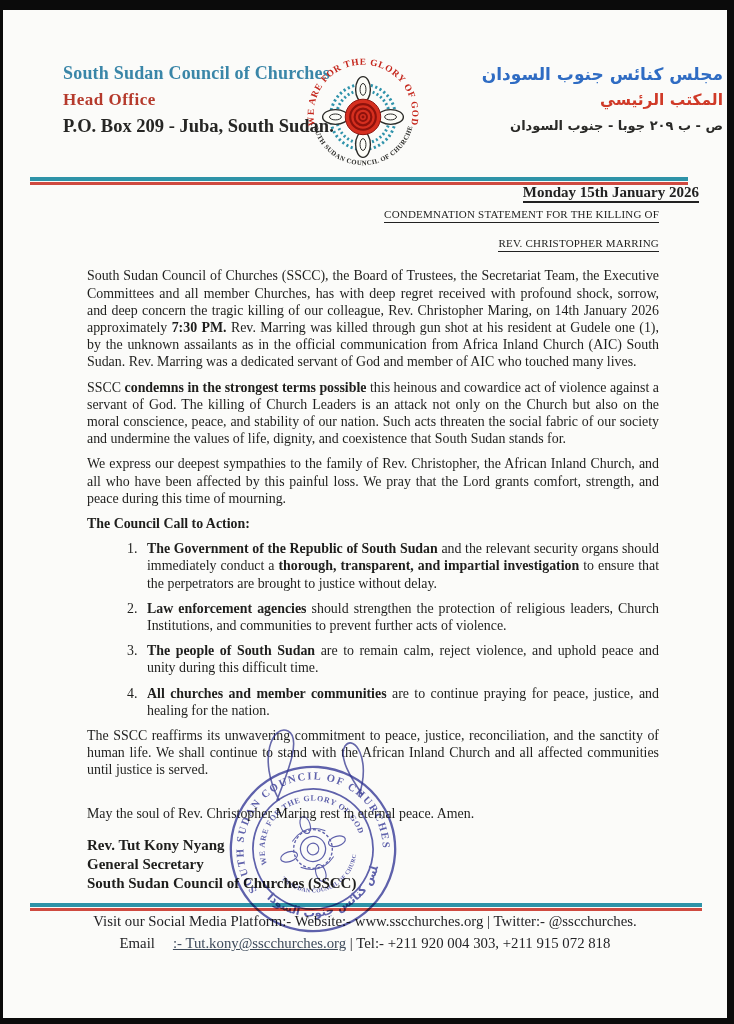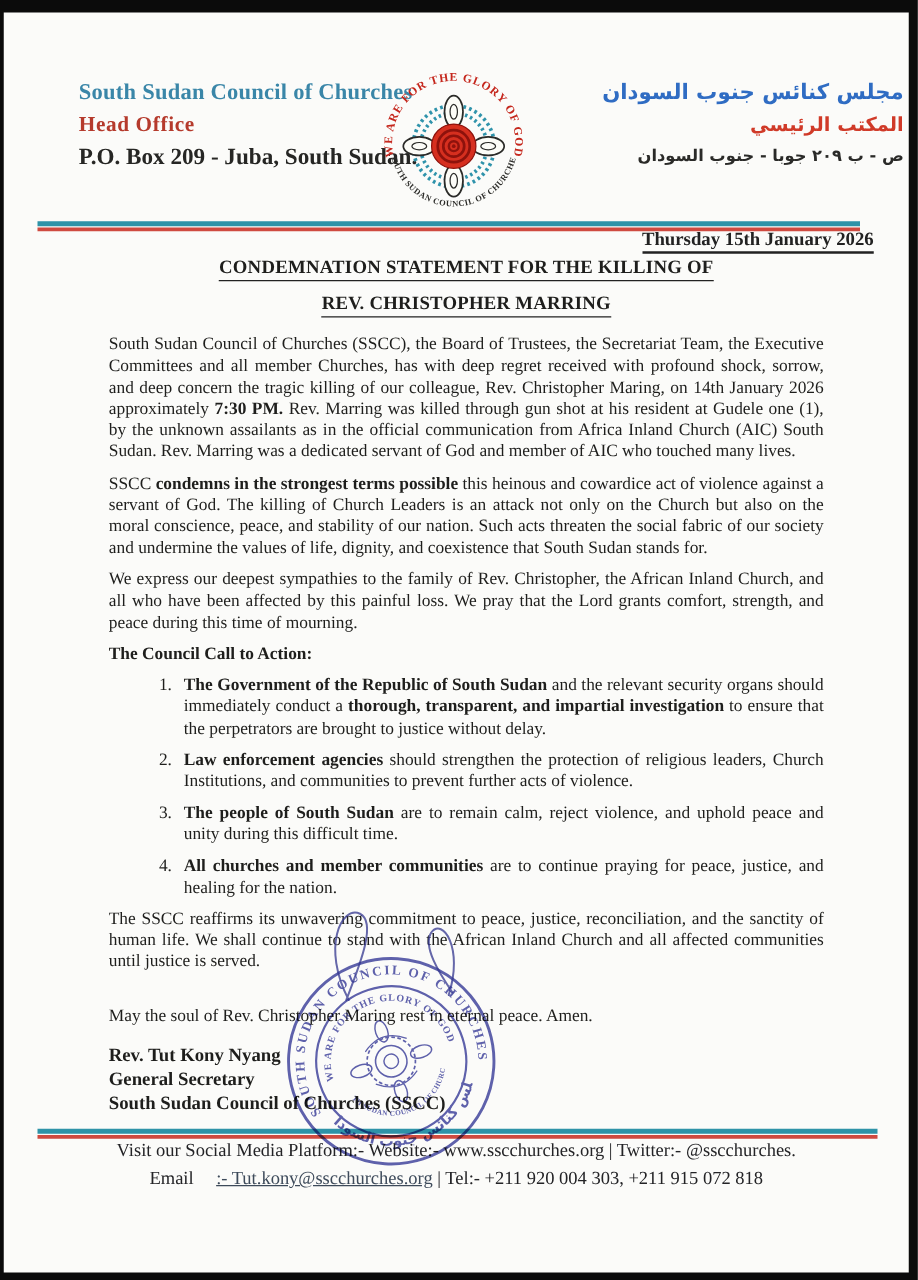--- a/index.html
+++ b/index.html
@@ -26,21 +26,21 @@
   .rule .red{height:3px;background:#cf4a40;margin-top:1px;}
   .rule-top{top:167px;}
   .rule-bottom{top:893px;width:672px;}
 
   .date{position:absolute;right:28px;top:174px;font-size:15px;font-weight:bold;color:#222;}
   .date span{border-bottom:2px solid #222;padding-bottom:1px;}
 
   
   .content{position:absolute;left:84px;top:196px;width:572px;font-size:13.9px;line-height:17.2px;
            color:#1e1e1c;text-align:justify;}
-  .title{text-align:center;font-weight:bold;font-size:15px;margin-bottom:12px;}
+  .title{text-align:right;font-weight:normal;font-size:11px;margin-bottom:12px;}
   .title span{border-bottom:1.8px solid #222;padding-bottom:1.5px;letter-spacing:.2px;}
   .content p{margin:0 0 8px 0;font-family:Liberation Serif, serif;}
   .cta{font-weight:bold;text-align:left;}
   .content ol{margin:0 0 6px 0;padding-left:54px;}
   .content li{margin-bottom:8px;padding-left:6px;}
   .signature{margin-top:14px;font-weight:bold;font-size:15px;line-height:19px;text-align:left;}
 
   
   .stamp{position:absolute;left:223px;top:752px;opacity:.82;mix-blend-mode:multiply;z-index:5;}
   .squiggle{position:absolute;left:238px;top:706px;z-index:6;}
@@ -107,21 +107,21 @@
       <div class="ar3">ص - ب ٢٠٩ جوبا - جنوب السودان</div>
     </div>
   </div>
 
   <div class="rule rule-top">
     <div class="teal"></div>
     <div class="red"></div>
   </div>
 
   <div class="date">
-    <span>Thursday 15th January 2026</span>
+    <span>Monday 15th January 2026</span>
   </div>
 
   <main class="content">
     <div class="title">
       <span>CONDEMNATION STATEMENT FOR THE KILLING OF</span>
     </div>
     <div class="title" style="margin-bottom:15px;">
       <span>REV. CHRISTOPHER MARRING</span>
     </div>
 

